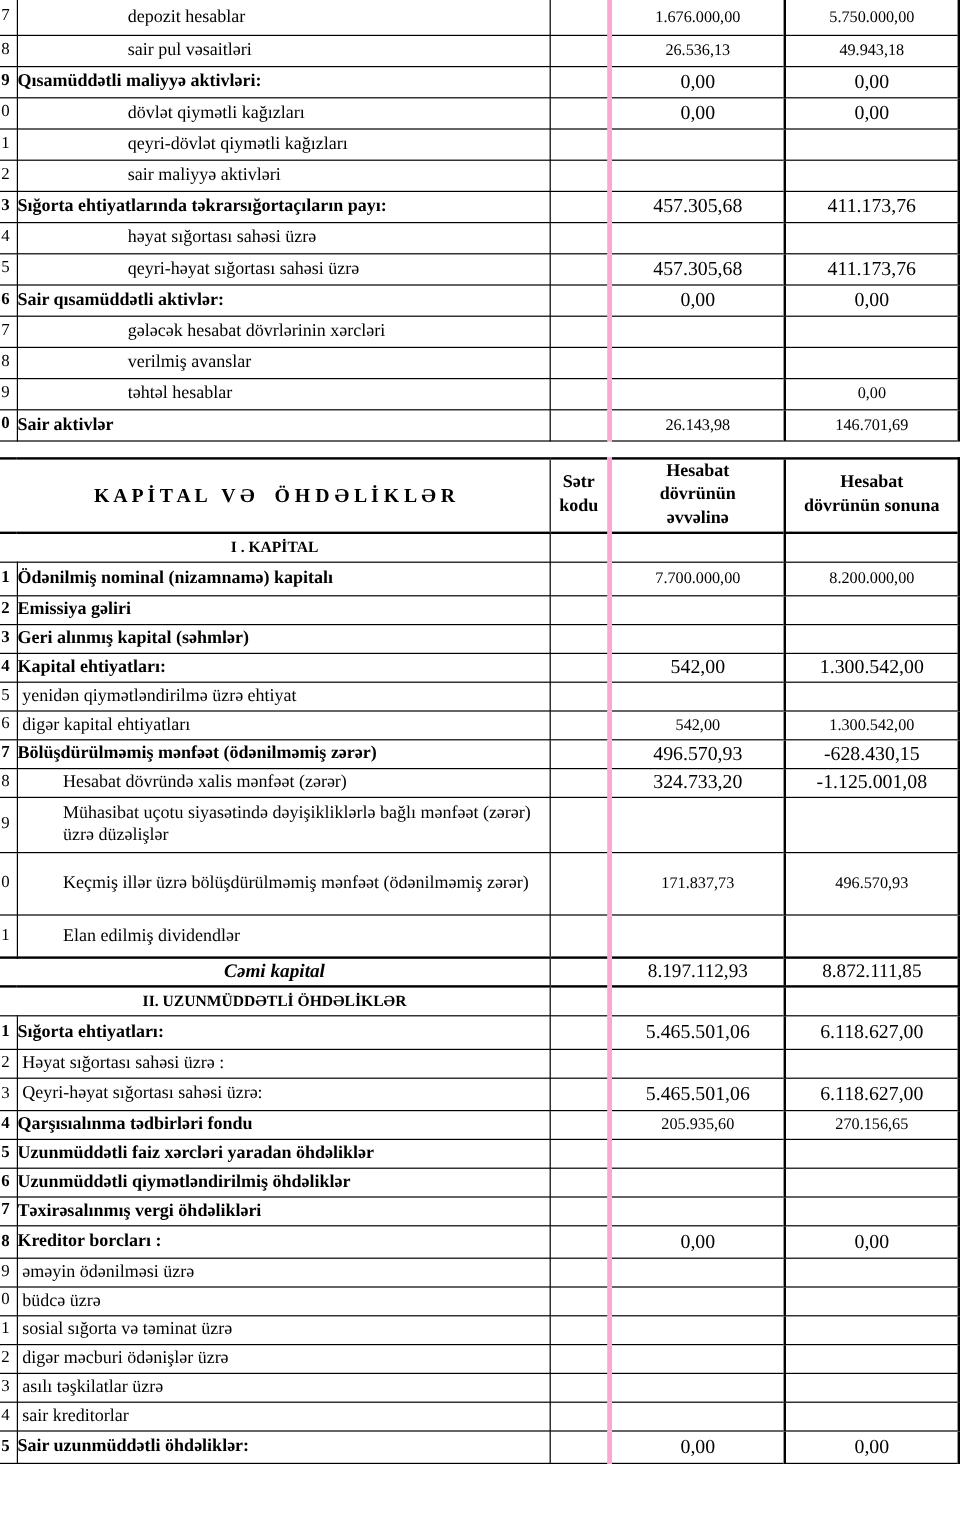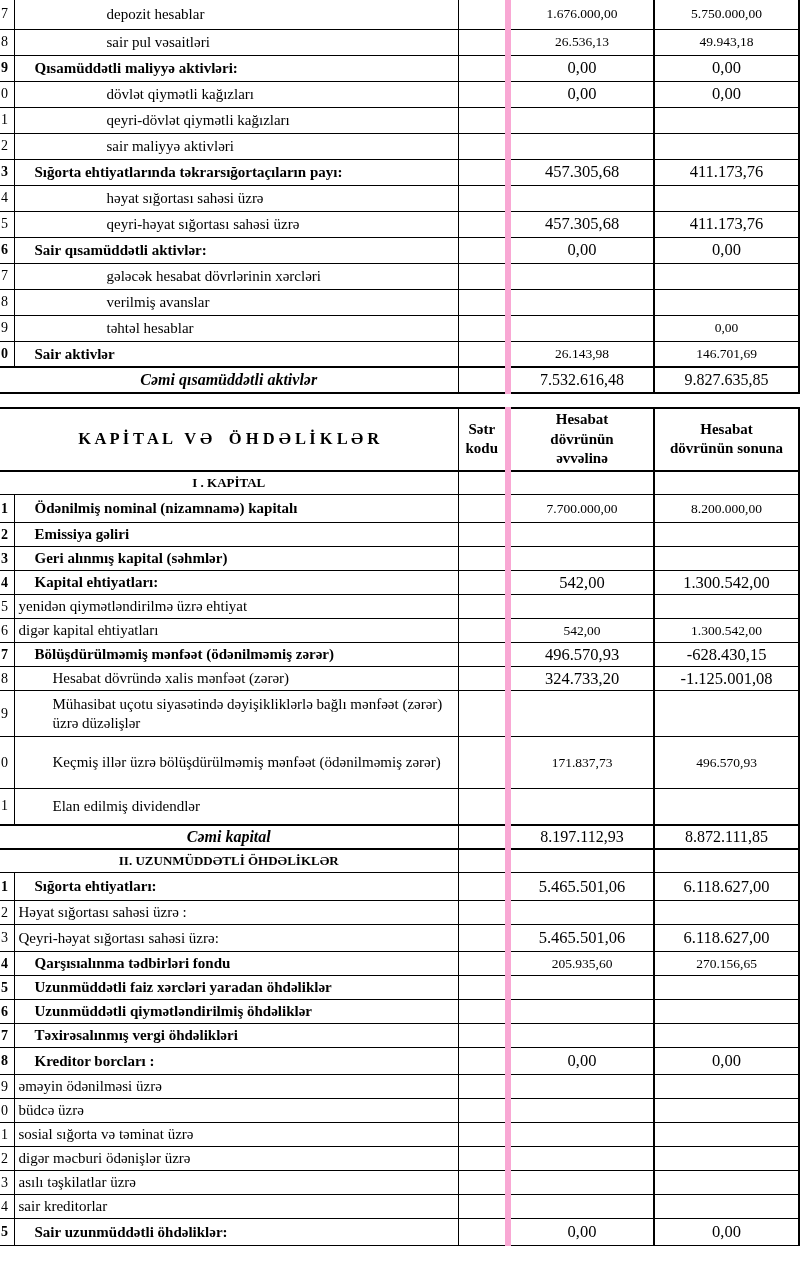--- a/index.html
+++ b/index.html
@@ -6,28 +6,28 @@
   html,body{margin:0;padding:0;}
   body{width:800px;height:1277px;overflow:hidden;background:#fff;color:#000;
        font-family:"Liberation Serif","DejaVu Serif",serif;}
   .sheet{position:relative;width:800px;height:1277px;background:#fff;}
   table{border-collapse:collapse;table-layout:fixed;width:799px;}
   td{border:1px solid #000;padding:1px 4px;vertical-align:middle;overflow:hidden;}
   td:first-child{border-left:none;}
   .rowno{padding:1px 0 1px 1px;font-size:14px;text-align:left;}
   .label{font-size:15px;line-height:1.22;white-space:normal;}
   .b{font-weight:bold;}
-  .ind0{padding-left:20px;}
+  .ind0{padding-left:0;}
   .ind1{padding-left:38px;}
   .ind2{}
   .ind3{}
   .ind4{padding-left:92px;}
   .val{text-align:center;font-size:13.5px;white-space:nowrap;}
   .val.big{font-size:16.5px;}
-  .v1{border-left:6px solid #f9a8d4;}
+  .v1{border-left:4px solid #f9a8d4;}
   .v2{border-left:2px solid #000;border-right:2px solid #000;}
   #assets tr{height:26px;}
   tr.cut-top td{border-top:none;}
   .r-total{height:27px;}
   .r-total td{border-top:2px solid #000;border-bottom:2px solid #000;}
   .total-label{text-align:center;font-weight:bold;font-size:16px;}
   .r-total.it .total-label{font-style:italic;}
   .r-total.caps .total-label{font-style:normal;font-size:17px;letter-spacing:.5px;}
   .r-total .val{font-size:16px;}
   .r-section{height:21px;}
@@ -145,26 +145,20 @@
           <td class="code-cell"></td>
           <td class="val v1"></td>
           <td class="val v2">0,00</td>
         </tr>
         <tr>
           <td class="rowno b">0</td>
           <td class="label ind0 b">Sair aktivlər</td>
           <td class="code-cell"></td>
           <td class="val v1">26.143,98</td>
           <td class="val v2">146.701,69</td>
-        </tr>
-        <tr class="r-total it">
-          <td class="total-label" colspan="2">Cəmi qısamüddətli aktivlər</td>
-          <td class="code-cell"></td>
-          <td class="val v1">7.532.616,48</td>
-          <td class="val v2">9.827.635,85</td>
         </tr>
       </tbody>
   </table>
 
   <div class="gap"></div>
 
   <table id="liab">
     <colgroup>
       <col style="width:14px">
         <col style="width:444px">

